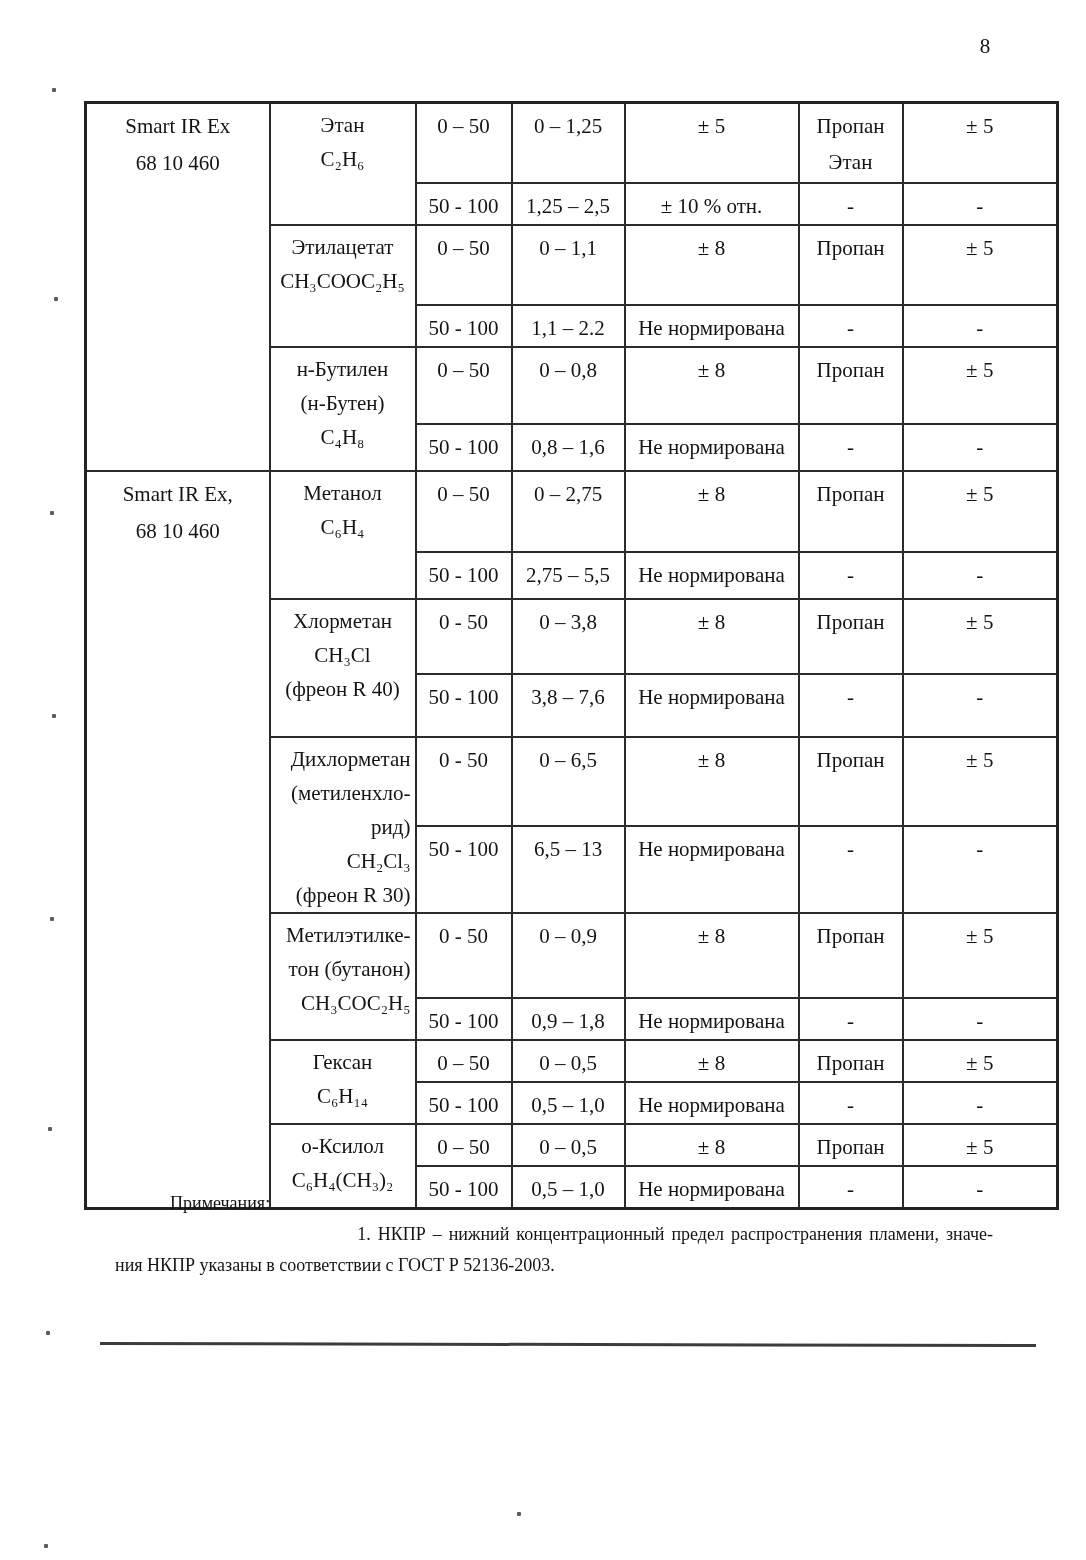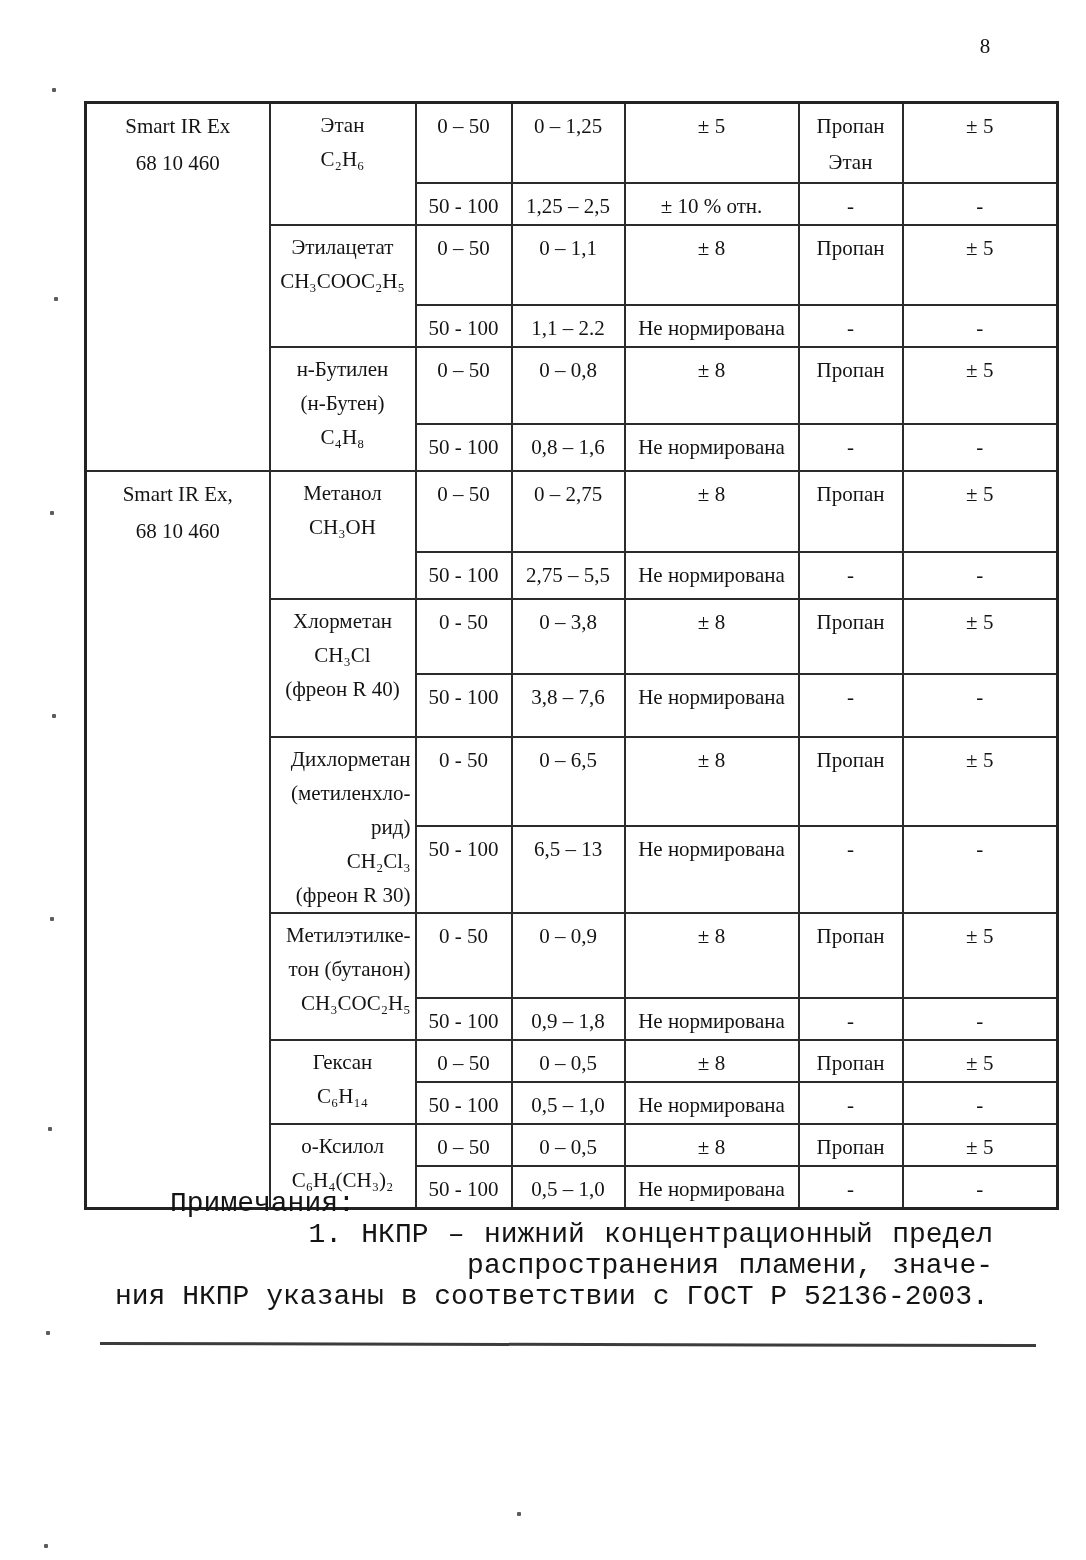--- a/index.html
+++ b/index.html
@@ -30,21 +30,21 @@
     font-size:21px;
     line-height:36px;
     white-space:pre-line;
     overflow:hidden;
   }
   table.spec td.device{line-height:37px;}
   table.spec td.substance{line-height:34px;}
   table.spec td.left{text-align:right;padding-left:6px;}
   .notes{
     position:absolute;left:115px;top:1188px;width:878px;
-    font-size:28px;line-height:31px;font-family:Liberation Mono, monospace;
+    font-size:18px;line-height:31px;
   }
   .notes .indent{text-indent:55px;}
   .notes .sp1{word-spacing:2.5px;text-align:right;}
   .notes .sp2{word-spacing:5px;}
   .foot-rule{
     position:absolute;left:100px;top:1343px;width:936px;height:3px;
     background:#3c3c3c;transform:rotate(0.12deg);
   }
   .speck{
     position:absolute;width:4px;height:4px;background:#3f3f3f;
@@ -118,21 +118,21 @@
           <td>50 - 100</td>
           <td>0,8 – 1,6</td>
           <td>Не нормирована</td>
           <td>-</td>
           <td>-</td>
         </tr>
         <tr style="height: 81px;">
           <td rowspan="12" class="device">Smart IR Ex,
 68 10 460</td>
           <td rowspan="2" class="substance">Метанол
-CH₃OH</td>
+C₆H₄</td>
           <td>0 – 50</td>
           <td>0 – 2,75</td>
           <td>± 8</td>
           <td>Пропан</td>
           <td>± 5</td>
         </tr>
         <tr style="height: 47px;">
           <td>50 - 100</td>
           <td>2,75 – 5,5</td>
           <td>Не нормирована</td>

